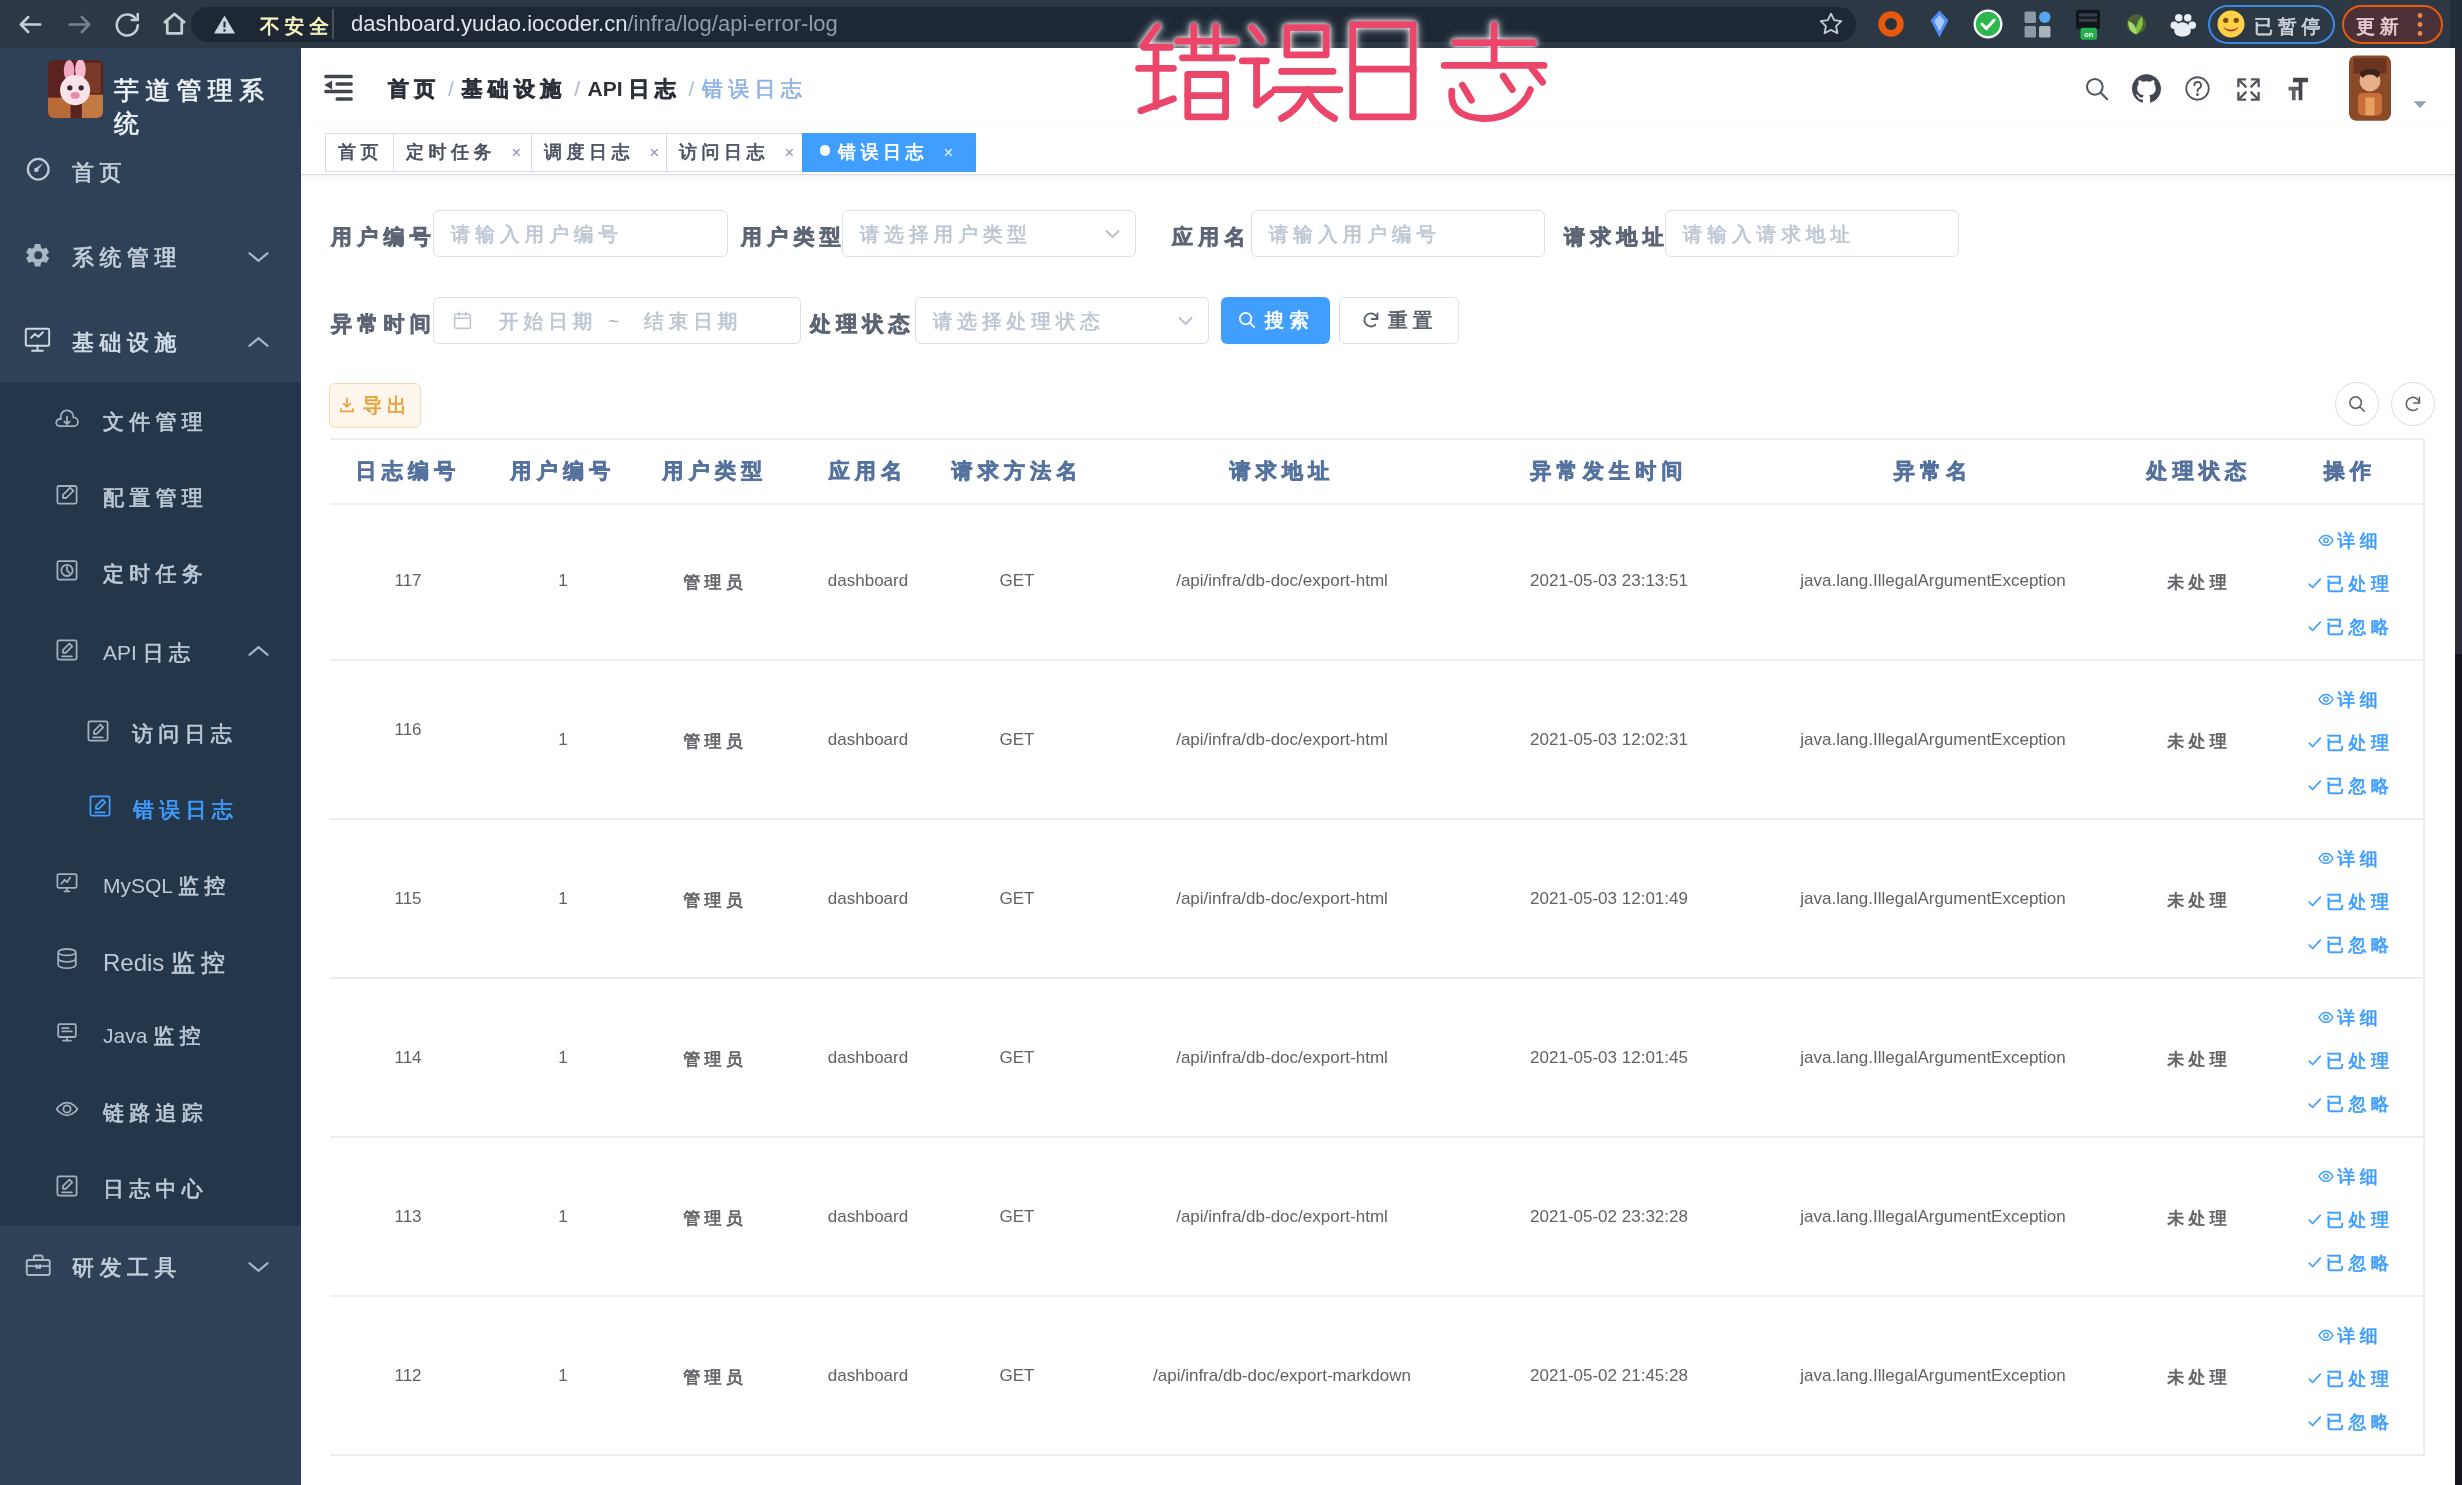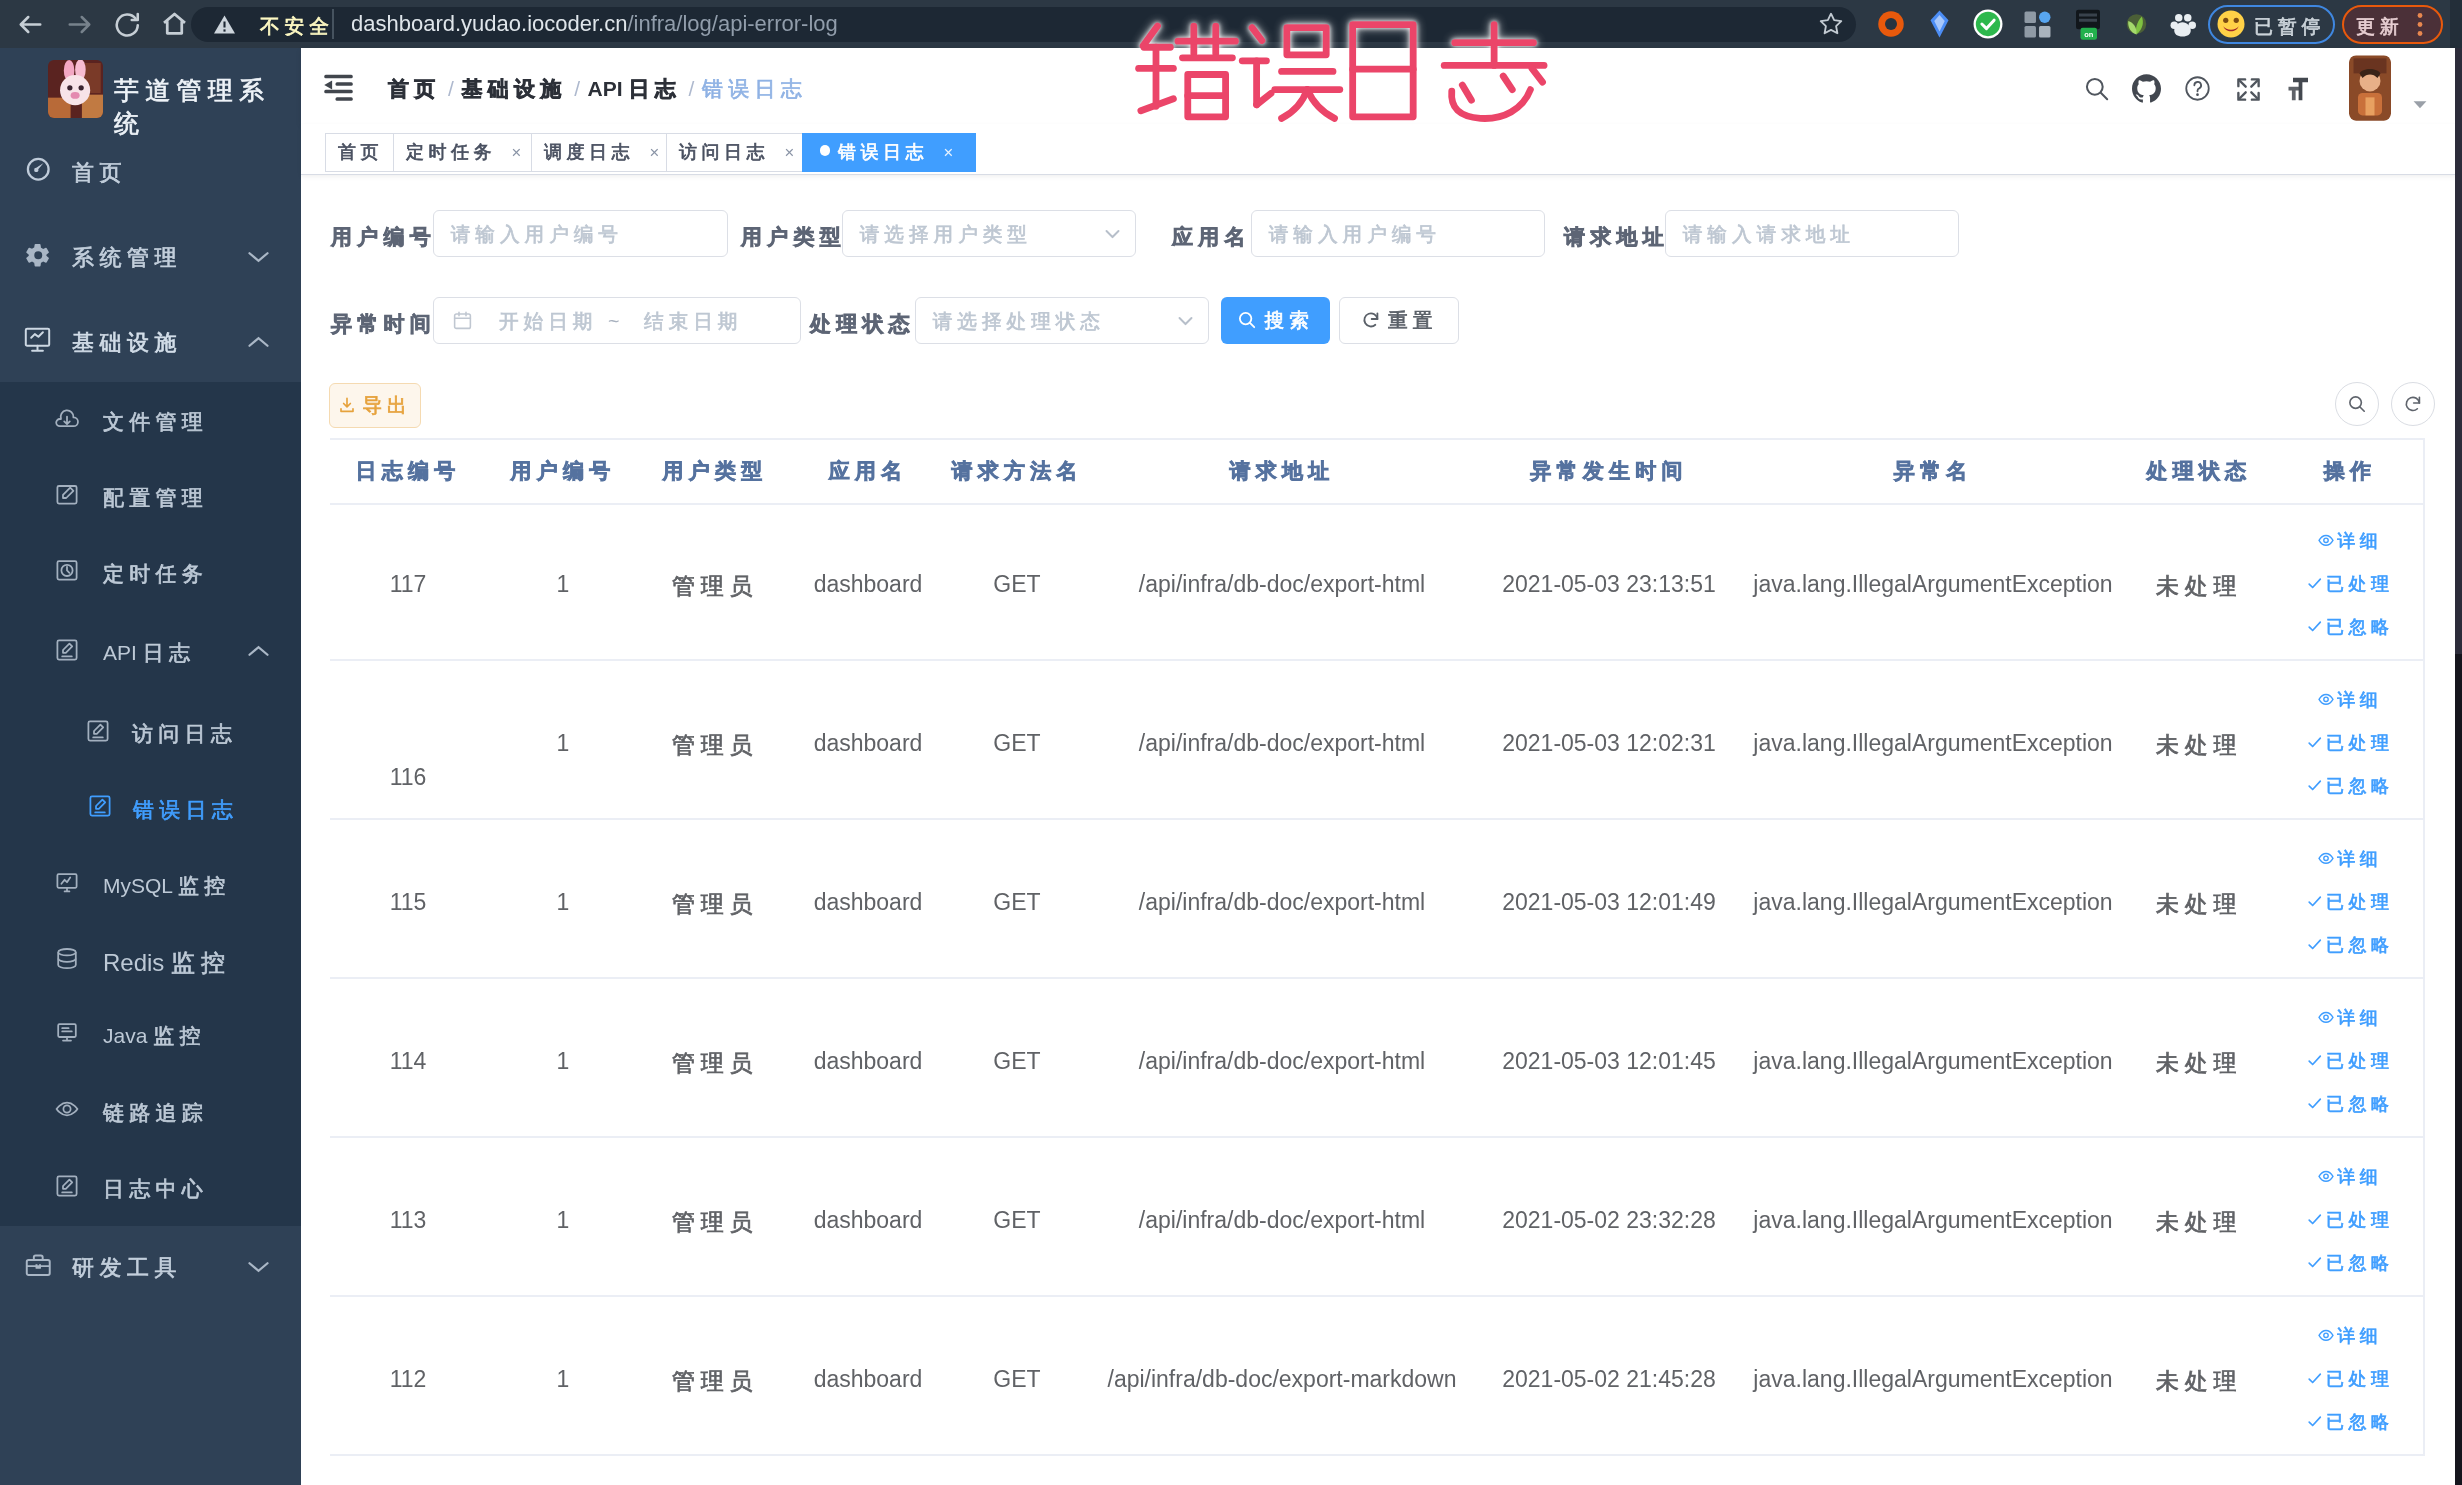--- a/index.html
+++ b/index.html
@@ -21,21 +21,21 @@
 .tag.active { background:#409eff; border-color:#409eff; color:#fff; padding:0 16.7px; }
 .tag.active .x { color:#e8f3ff; }
 .dot { display:inline-block; width:10.6px; height:10.6px; border-radius:50%; background:#fff; margin-right:7.6px; position:relative; top:-2.3px; }
 
 .flabel { position:absolute; color:#5d6575; font-size:21px; font-weight:bold; white-space:nowrap; }
 .finput { position:absolute; height:47px; border:1.5px solid #dcdfe6; border-radius:6px; background:#fff; }
 .ph { position:absolute; left:16.7px; top:50%; transform:translateY(-50%); color:#bec7d2; font-size:19.7px; white-space:nowrap; }
 .caret { position:absolute; right:15px; top:50%; transform:translateY(-50%); width:15px; height:9px; }
 .btn { position:absolute; height:47px; border-radius:6px; font-size:19.7px; text-align:center; }
 .th { position:absolute; font-weight:bold; color:#55729f; font-size:21px; transform:translateX(-50%); white-space:nowrap; }
-.td { position:absolute; color:#606266; font-size:23px; transform:translateX(-50%); white-space:nowrap;text-align:center; }
+.td { position:absolute; color:#606266; font-size:17px; transform:translateX(-50%); white-space:nowrap;text-align:center; }
 .rowline { position:absolute; left:330px; width:2094px; height:1.5px; background:#ebeef5; }
 .oplink { position:absolute; color:#409eff; font-size:18px; transform:translateX(-50%); white-space:nowrap; }
 .opic { display:inline-block; vertical-align:-1.5px; margin-right:3px; }
 
 #anno { position:absolute; left:1128px; top:16.7px; width:469px; height:118px;
   filter:drop-shadow(0 0 2.3px rgba(255,255,255,.95)) drop-shadow(0 0 4.5px rgba(255,255,255,.7)); }
 
 #scroll { position:absolute; left:2455px; top:48px; width:7.6px; height:1437px; background:#15151d; }
 #thumb { position:absolute; left:2455px; top:48px; width:7.6px; height:606px; background:#2c2c3a; }
 svg { display:block; }
@@ -408,21 +408,21 @@
 <div class="oplink" style="left:2350px;top:529px"><svg class="opic" width="16.7" height="16.7" viewBox="0 0 24 24" fill="none" stroke="#409eff" stroke-width="2">
       <path d="M2 12s4-7 10-7 10 7 10 7-4 7-10 7S2 12 2 12z"></path>
       <circle cx="12" cy="12" r="3.2"></circle>
     </svg><span class="cjk">详细</span></div>
 <div class="oplink" style="left:2350px;top:572px"><svg class="opic" width="16.7" height="16.7" viewBox="0 0 24 24" fill="none" stroke="#409eff" stroke-width="2.4" stroke-linecap="round" stroke-linejoin="round">
       <path d="M4 13l5 5L20 6"></path>
     </svg><span class="cjk">已处理</span></div>
 <div class="oplink" style="left:2350px;top:615px"><svg class="opic" width="16.7" height="16.7" viewBox="0 0 24 24" fill="none" stroke="#409eff" stroke-width="2.4" stroke-linecap="round" stroke-linejoin="round">
       <path d="M4 13l5 5L20 6"></path>
     </svg><span class="cjk">已忽略</span></div>
-<div class="td" style="left:408px;top:764px">116</div>
+<div class="td" style="left:408px;top:720px">116</div>
 <div class="td" style="left:563px;top:730px">1</div>
 <div class="td cjk" style="left:715px;top:730px">管理员</div>
 <div class="td" style="left:868px;top:730px">dashboard</div>
 <div class="td" style="left:1017px;top:730px">GET</div>
 <div class="td" style="left:1282px;top:730px">/api/infra/db-doc/export-html</div>
 <div class="td" style="left:1609px;top:730px">2021-05-03 12:02:31</div>
 <div class="td" style="left:1933px;top:730px">java.lang.IllegalArgumentException</div>
 <div class="td cjk" style="left:2199px;top:730px">未处理</div>
 <div class="oplink" style="left:2350px;top:688px"><svg class="opic" width="16.7" height="16.7" viewBox="0 0 24 24" fill="none" stroke="#409eff" stroke-width="2">
       <path d="M2 12s4-7 10-7 10 7 10 7-4 7-10 7S2 12 2 12z"></path>

